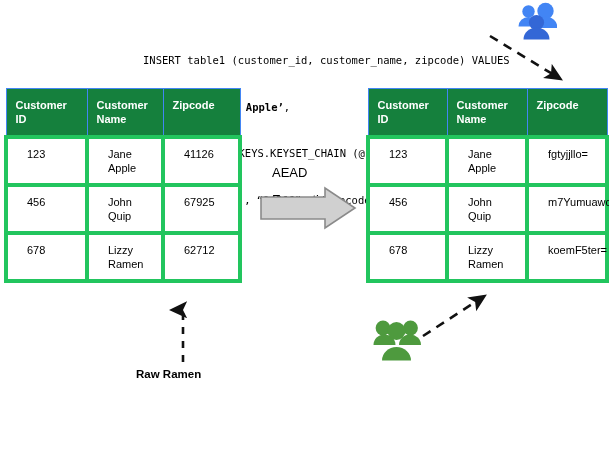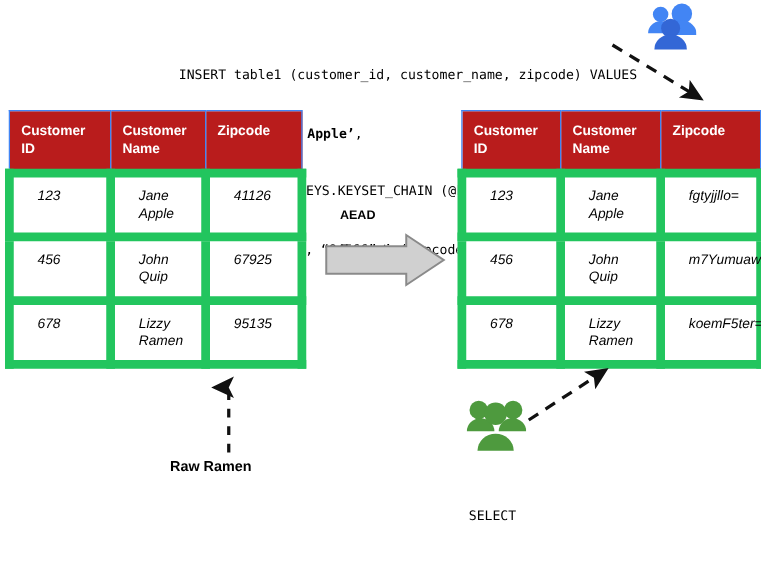--- a/index.html
+++ b/index.html
@@ -45,63 +45,62 @@
   #select-sql .ln { display: block; }
 
   
   .data-table {
     position: absolute;
     border-collapse: collapse;
     table-layout: fixed;
     background: #ffffff;
   }
   .data-table th {
-    background: #b91c1c;
+    background: #15803d;
     color: #ffffff;
     font-size: 11px;
     font-weight: bold;
     text-align: left;
     vertical-align: top;
     padding: 9px 8px 9px 9px;
     border: 1px solid #4285f4;
     height: 44px;
     box-sizing: border-box;
     line-height: 14px;
   }
   .data-table th + th { border-left: 1px solid #e8eaed; }
   .data-table td {
     font-size: 11px;
     color: #000000;
     text-align: left;
     vertical-align: top;
     padding: 8px 8px 8px 19px;
-    border: 7px solid #22c55e;
+    border: 4px solid #22c55e;
     height: 47px;
     box-sizing: border-box;
     line-height: 14px;
-    font-style: italic;
   }
 
   #table-left  { left: 4px;   top: 88px; width: 234px; }
   #table-right { left: 366px; top: 88px; width: 239px; }
 
   #table-left  col.c1 { width: 81px; }
   #table-left  col.c2 { width: 76px; }
   #table-left  col.c3 { width: 77px; }
   #table-right col.c1 { width: 79px; }
   #table-right col.c2 { width: 80px; }
   #table-right col.c3 { width: 80px; }
 
   
   #aead-label {
     position: absolute;
     left: 272px;
     top: 152px;
-    font-size: 10px;
-    font-weight: bold;
+    font-size: 13px;
+    font-weight: normal;
     line-height: 13.5px;
     color: #000000;
     white-space: pre-line;
   }
   #block-arrow {
     position: absolute;
     left: 259px;
     top: 186px;
     width: 98px;
     height: 44px;
@@ -206,21 +205,21 @@
         <td>41126</td>
       </tr>
       <tr>
         <td>456</td>
         <td>John Quip</td>
         <td>67925</td>
       </tr>
       <tr>
         <td>678</td>
         <td>Lizzy Ramen</td>
-        <td>95135</td>
+        <td>62712</td>
       </tr>
     </tbody>
   </table>
 
   <table id="table-right" class="data-table">
     <colgroup>
         <col class="c1">
         <col class="c2">
         <col class="c3">
       </colgroup>
@@ -280,20 +279,19 @@
   <svg id="arrow-select" viewBox="0 0 72 48">
     <defs>
       <marker id="ahead-ne" markerWidth="7" markerHeight="7" refX="5.2" refY="3.2" orient="auto">
         <path d="M0,0 L7,3.2 L0,6.4 L1.6,3.2 z" fill="#111111"></path>
       </marker>
     </defs>
     <line x1="2" y1="45" x2="62" y2="6" stroke="#111111" stroke-width="2.6" stroke-dasharray="9,7" marker-end="url(#ahead-ne)"></line>
   </svg>
 
   <div id="select-sql" class="sql-block">
-    <span class="ln">SELECT</span>
     
     
     
     
   </div>
 
 </div>
 
 </body></html>

